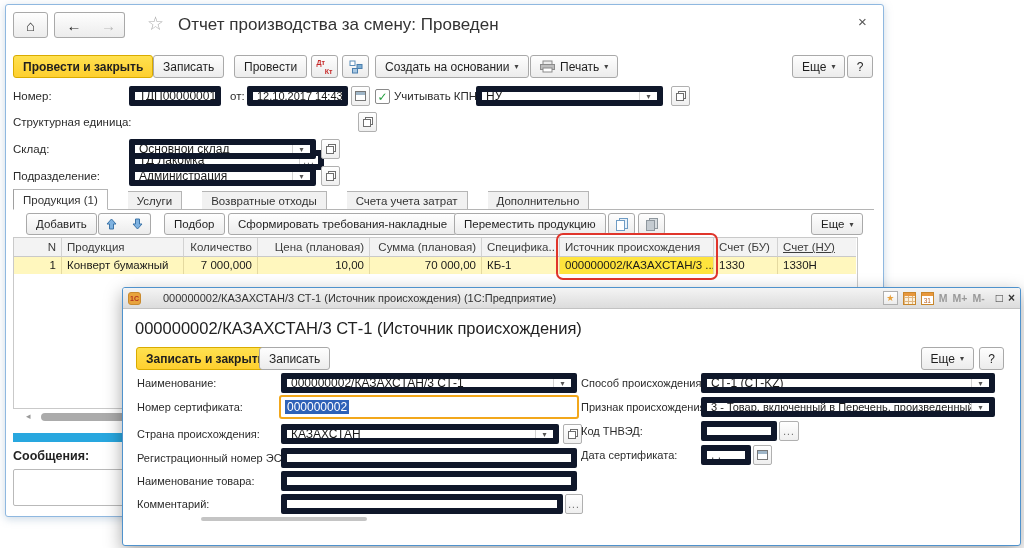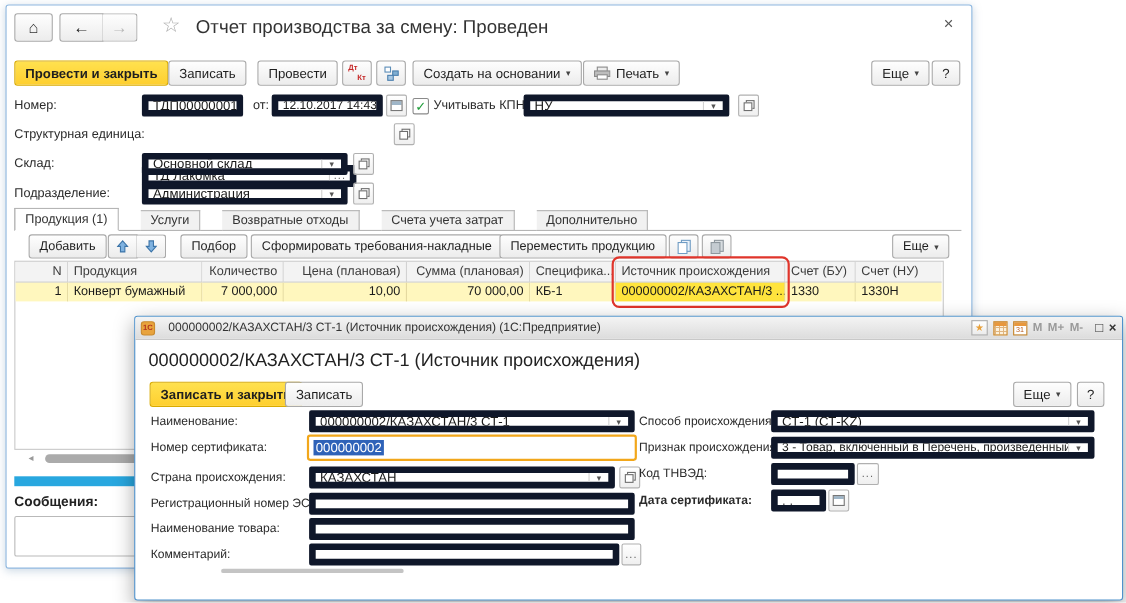--- a/index.html
+++ b/index.html
@@ -63,21 +63,21 @@
     border:2px solid #e0352b;border-radius:7px;box-sizing:border-box;pointer-events:none;}
   
   .hthumb{position:absolute;left:35px;top:408px;width:330px;height:8px;background:#ababab;border-radius:4px;}
   .splitter{position:absolute;left:7px;top:428px;width:861px;height:9px;background:#28a7df;}
   .msgbox{position:absolute;left:7px;top:464px;width:859px;height:37px;border:1px solid #b9b9b9;
     border-radius:2px;background:#fff;box-sizing:border-box;}
   
   .dlg-titlebar{position:absolute;left:0;top:0;right:0;height:21px;
     background:linear-gradient(#f4f4f4,#dcdcdc);border-bottom:1px solid #c2c2c2;
     border-radius:2px 2px 0 0;display:flex;align-items:center;padding:0 5px;box-sizing:border-box;}
-  .dlg-title{font-size:11px;color:#333;margin-left:12px;white-space:nowrap;overflow:hidden;}
+  .dlg-title{font-size:11px;color:#333;margin-left:22px;white-space:nowrap;overflow:hidden;}
   .tb-icons{margin-left:auto;display:flex;align-items:center;gap:5px;}
   .tb-box{width:15px;height:14px;border:1px solid #afafaf;background:linear-gradient(#fff,#ececec);
     display:flex;align-items:center;justify-content:center;font-size:9px;color:#e8a13c;box-sizing:border-box;}
   .calc-ic{width:13px;height:13px;box-sizing:border-box;border:1px solid #c8862b;
     background:linear-gradient(#e8973c 0 3px,transparent 3px),
       repeating-linear-gradient(to right,#e0b57f 0 1px,transparent 1px 4px),
       repeating-linear-gradient(to bottom,#e0b57f 0 1px,transparent 1px 4px),#fcf1dc;}
   .cal31{width:13px;height:13px;box-sizing:border-box;border:1px solid #c8862b;background:#fff;
     display:flex;align-items:flex-end;justify-content:center;font-size:6.5px;color:#b85c1e;
     background:linear-gradient(#e8973c 0 3px,#fff 3px);}
@@ -280,21 +280,21 @@
     <div class="grid">
       <div class="gr-row">
         <span class="hc num" style="width:48px;">N</span>
         <span class="hc" style="width:122px;">Продукция</span>
         <span class="hc num" style="width:74px;">Количество</span>
         <span class="hc num" style="width:112px;">Цена (плановая)</span>
         <span class="hc num" style="width:112px;">Сумма (плановая)</span>
         <span class="hc" style="width:78px;">Специфика...</span>
         <span class="hc" style="width:154px;">Источник происхождения</span>
         <span class="hc" style="width:64px;">Счет (БУ)</span>
-        <span class="hc" style="width:78px;border-right:none;">Счет (НУ)</span>
+        <span class="hc" style="width:78px;border-right:none;text-decoration:underline;">Счет (НУ)</span>
       </div>
       <div class="gr-row">
         <span class="rc num" style="width:48px;">1</span>
         <span class="rc" style="width:122px;">Конверт бумажный</span>
         <span class="rc num" style="width:74px;">7 000,000</span>
         <span class="rc num" style="width:112px;">10,00</span>
         <span class="rc num" style="width:112px;">70 000,00</span>
         <span class="rc" style="width:78px;">КБ-1</span>
         <span class="rc hot" style="width:154px;">000000002/КАЗАХСТАН/3 ...</span>
         <span class="rc" style="width:64px;">1330</span>
@@ -395,21 +395,21 @@
     </div>
 
     <span class="dlg-lbl" style="left:458px;top:137px;">Код ТНВЭД:</span>
     <div class="field" style="left:578px;top:133px;width:76px;">
       <span class="val"></span>
     </div>
     <div class="sq-btn" style="left:656px;top:133px;width:20px;">
       <span style="font-size:10px;color:#666;letter-spacing:1px;">...</span>
     </div>
 
-    <span class="dlg-lbl" style="left:458px;top:161px;font-weight:bold;">Дата сертификата:</span>
+    <span class="dlg-lbl" style="left:458px;top:161px;">Дата сертификата:</span>
     <div class="field" style="left:578px;top:157px;width:50px;">
       <span class="val" style="color:#555;">. .</span>
     </div>
     <div class="sq-btn" style="left:630px;top:157px;">
       <span class="cal-ic"></span>
     </div>
 
     <div class="dlg-thumb"></div>
   </section>
 

